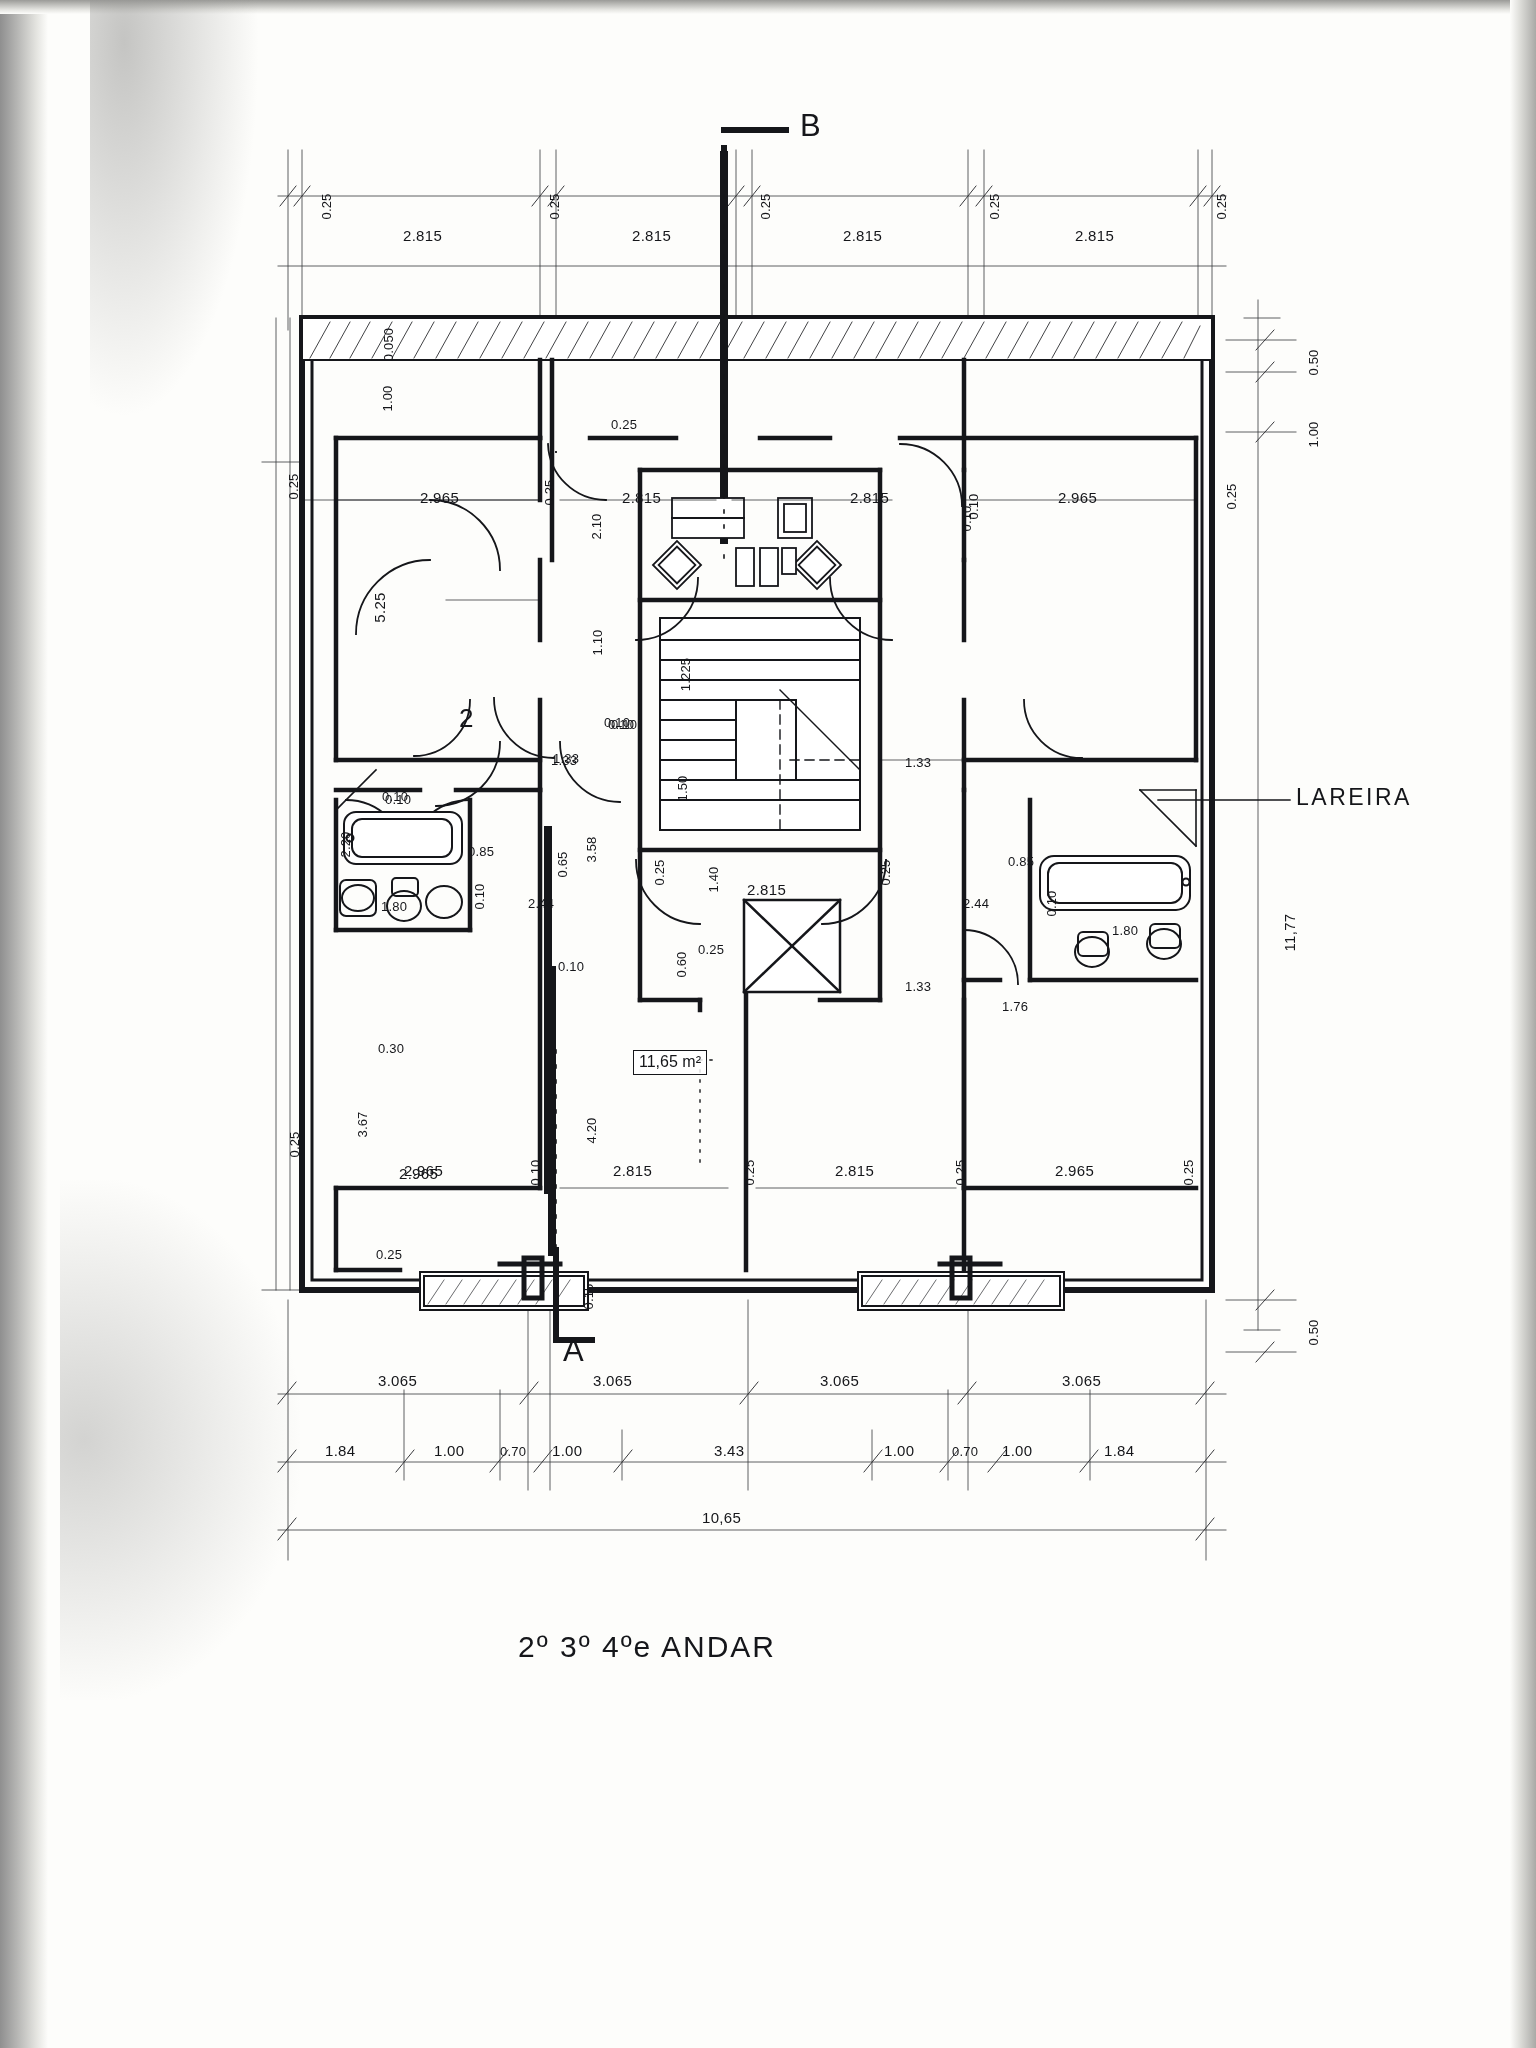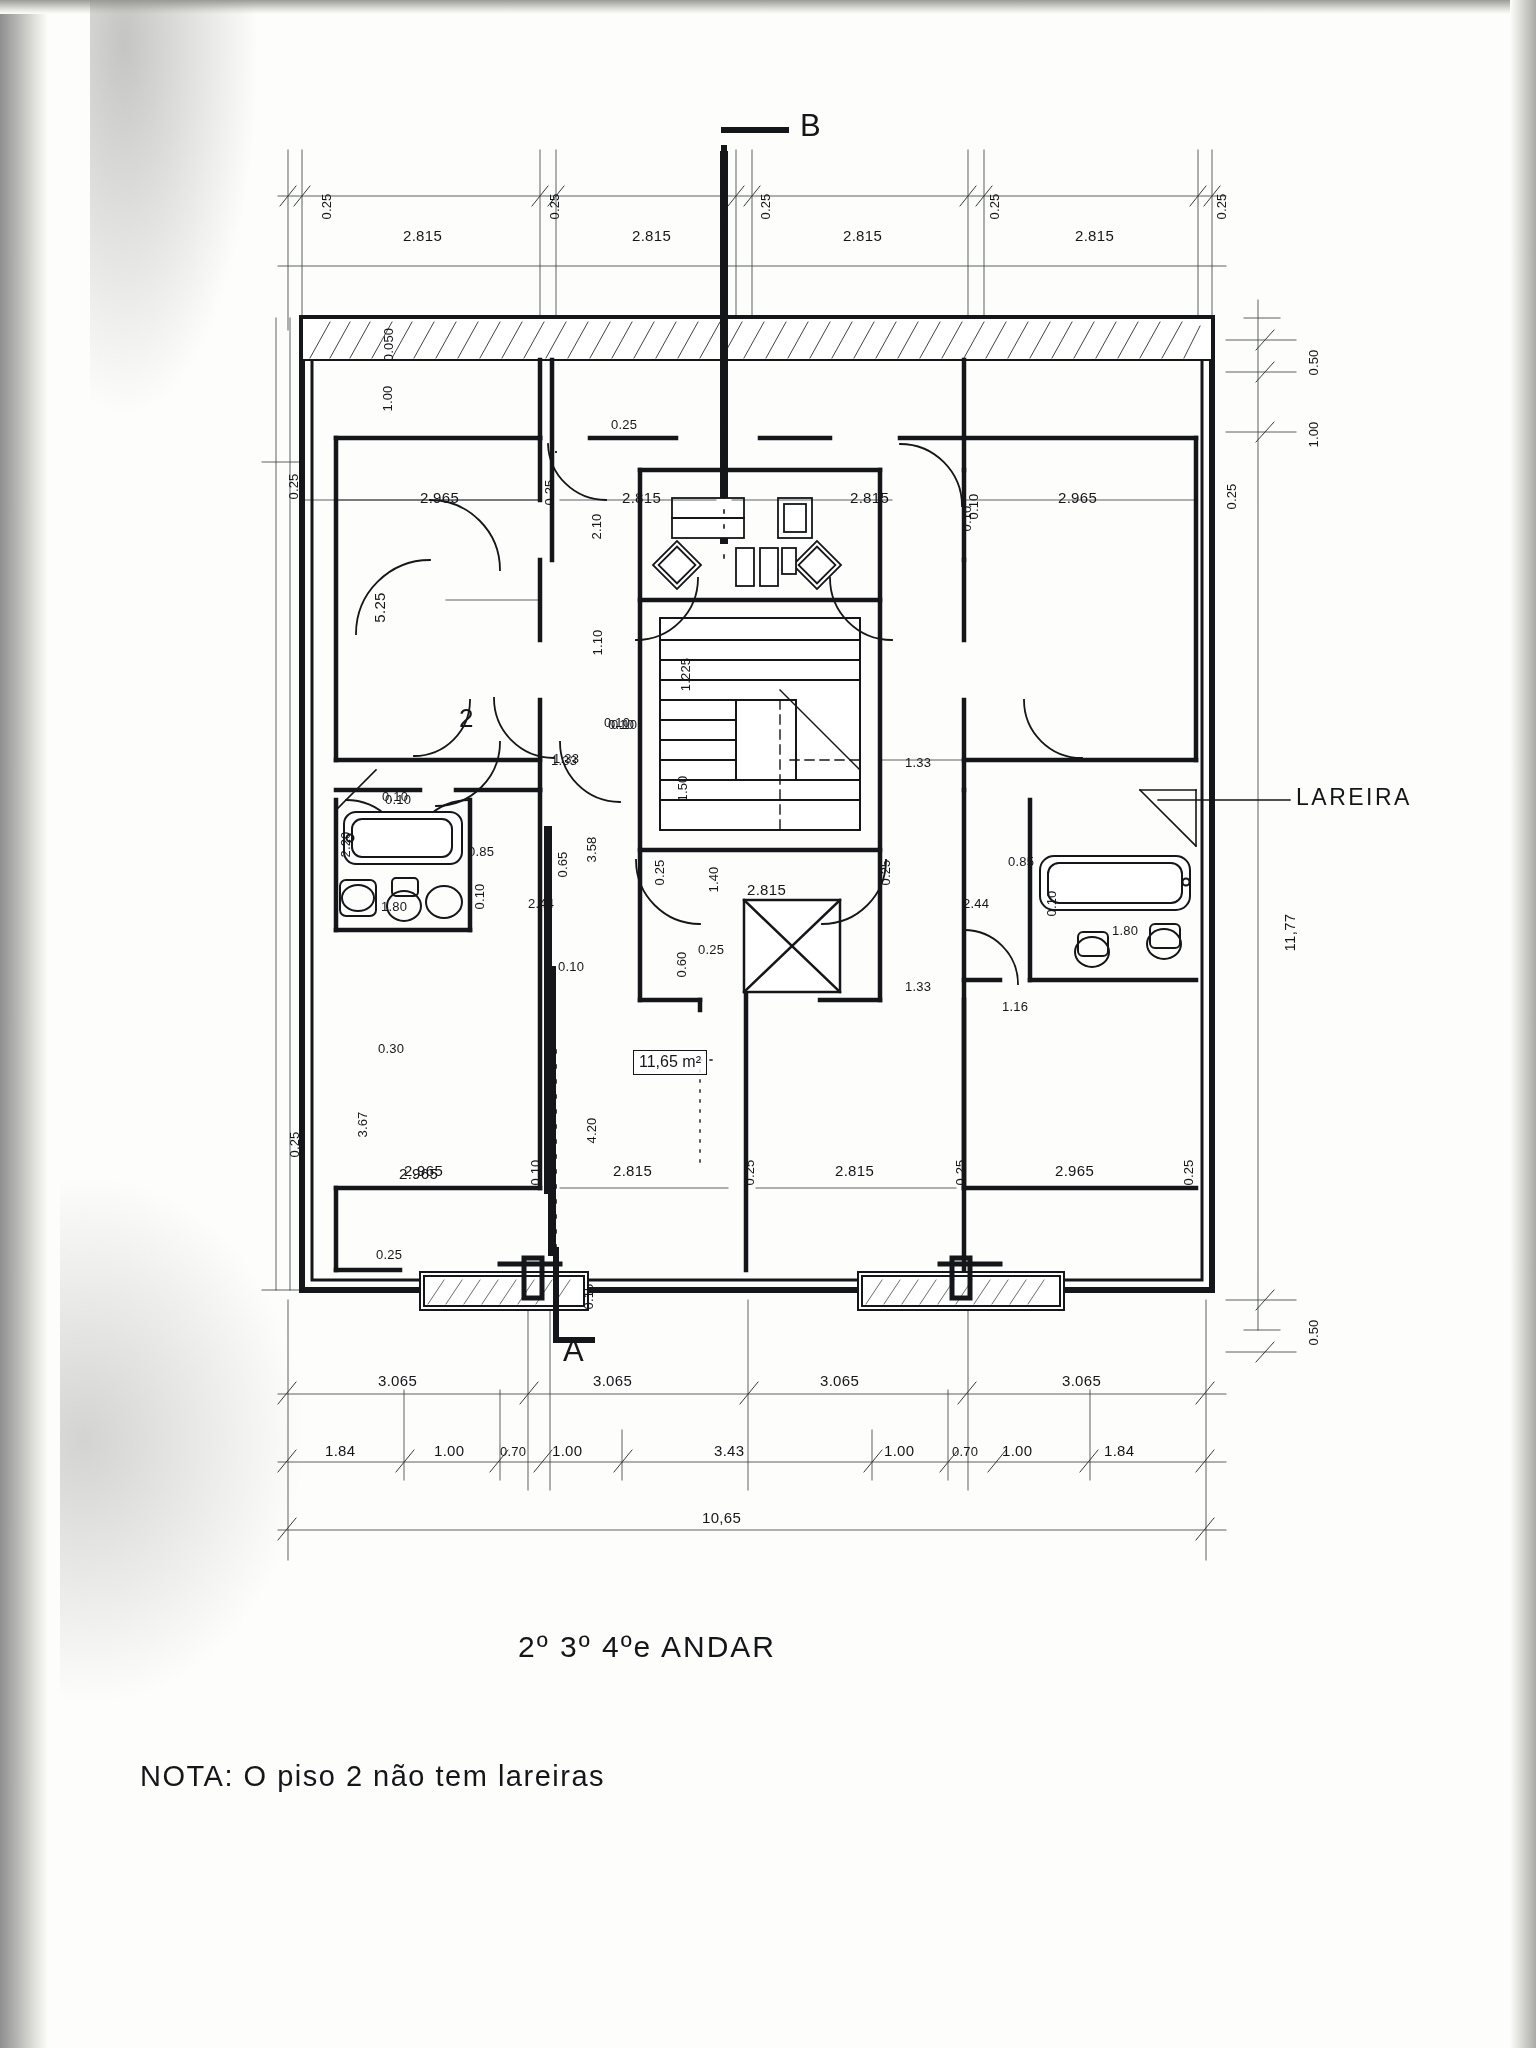--- a/index.html
+++ b/index.html
@@ -542,21 +542,21 @@
   <div class="lbl dim-sm vert" style="left:466px;top:890px;">0.10</div>
   <div class="lbl dim-sm vert" style="left:646px;top:866px;">0.25</div>
   <div class="lbl dim-sm vert" style="left:700px;top:873px;">1.40</div>
   <div class="lbl dim" style="left:747px;top:882px;">2.815</div>
   <div class="lbl dim-sm vert" style="left:872px;top:866px;">0.25</div>
   <div class="lbl dim-sm" style="left:963px;top:897px;">2.44</div>
   <div class="lbl dim-sm" style="left:1008px;top:855px;">0.85</div>
   <div class="lbl dim-sm vert" style="left:1038px;top:897px;">0.10</div>
   <div class="lbl dim-sm" style="left:1112px;top:924px;">1.80</div>
   <div class="lbl dim-sm" style="left:905px;top:980px;">1.33</div>
-  <div class="lbl dim-sm" style="left:1002px;top:1000px;">1.16</div>
+  <div class="lbl dim-sm" style="left:1002px;top:1000px;">1.76</div>
   <div class="lbl dim-sm" style="left:905px;top:756px;">1.33</div>
   <div class="lbl dim-sm" style="left:558px;top:960px;">0.10</div>
   <div class="lbl dim-sm vert" style="left:668px;top:958px;">0.60</div>
   <div class="lbl dim-sm" style="left:698px;top:943px;">0.25</div>
   <div class="lbl dim-sm vert" style="left:578px;top:1124px;">4.20</div>
   <div class="lbl dim-sm vert" style="left:736px;top:1166px;">0.25</div>
   <div class="lbl dim-sm vert" style="left:575px;top:1290px;">0.15</div>
   <div class="lbl dim-sm vert" style="left:522px;top:1166px;">0.10</div>
   <div class="lbl dim-sm vert" style="left:947px;top:1166px;">0.25</div>
   <div class="lbl dim-sm vert" style="left:1175px;top:1166px;">0.25</div>
@@ -595,14 +595,13 @@
 
   <div class="lbl dim-sm" style="left:385px;top:793px;">0.10</div>
   <div class="lbl squig" style="left:459px;top:705px;">2</div>
   <div class="lbl dim-sm" style="left:553px;top:752px;">1.33</div>
   <div class="lbl dim-sm" style="left:604px;top:716px;">0.10</div>
   <div class="lbl areabox" style="left:617px;top:1050px;margin-left:16px;">11,65 m²</div>
 
   <div class="lbl big" style="left:1296px;top:786px;">LAREIRA</div>
 
   <div class="lbl title" style="left:518px;top:1632px;">2º 3º 4ºe ANDAR</div>
-  <div class="lbl note" style="left:140px;top:1762px;">NOTA: O piso 2 não tem lareiras</div>
 </div>
 
 </body></html>

